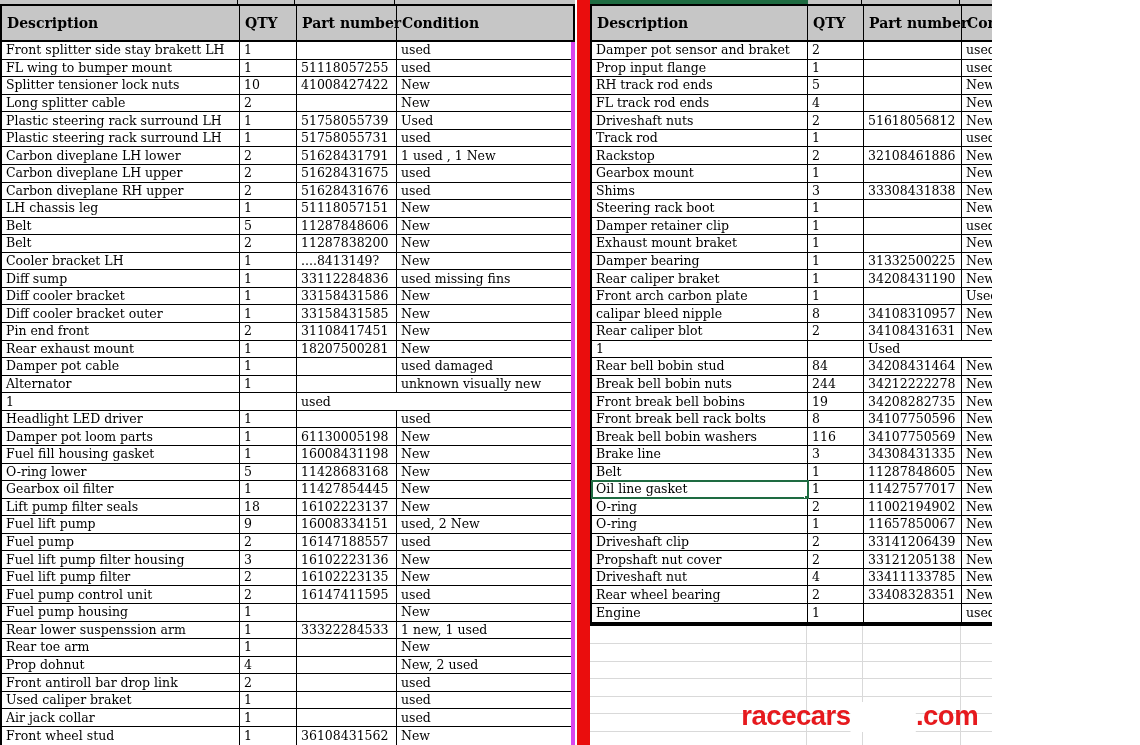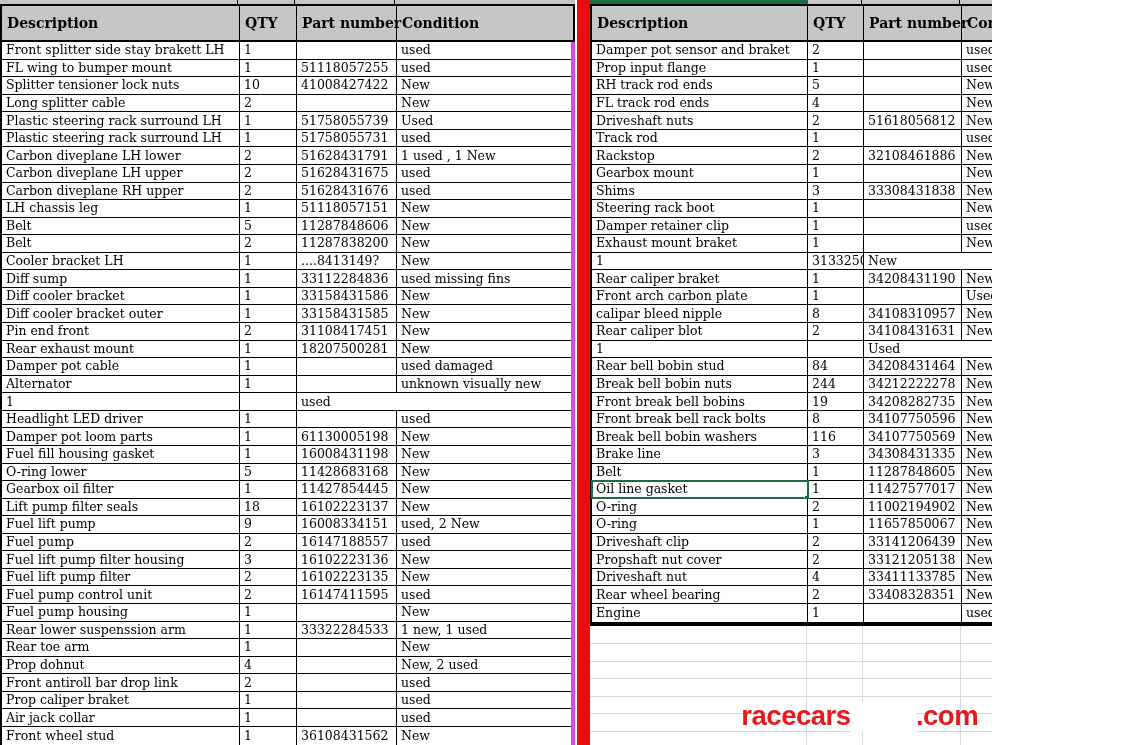--- a/index.html
+++ b/index.html
@@ -305,21 +305,21 @@
           <div></div>
           <div>New, 2 used</div>
         </div>
         <div class="trow cols-left">
           <div>Front antiroll bar drop link</div>
           <div>2</div>
           <div></div>
           <div>used</div>
         </div>
         <div class="trow cols-left">
-          <div>Prop caliper braket</div>
+          <div>Used caliper braket</div>
           <div>1</div>
           <div></div>
           <div>used</div>
         </div>
         <div class="trow cols-left">
           <div>Air jack collar</div>
           <div>1</div>
           <div></div>
           <div>used</div>
         </div>
@@ -415,20 +415,21 @@
           <div></div>
           <div>used</div>
         </div>
         <div class="trow cols-right">
           <div>Exhaust mount braket</div>
           <div>1</div>
           <div></div>
           <div>New</div>
         </div>
         <div class="trow cols-right">
+          <div>Damper bearing</div>
           <div>1</div>
           <div>31332500225</div>
           <div>New</div>
         </div>
         <div class="trow cols-right">
           <div>Rear caliper braket</div>
           <div>1</div>
           <div>34208431190</div>
           <div>New</div>
         </div>

